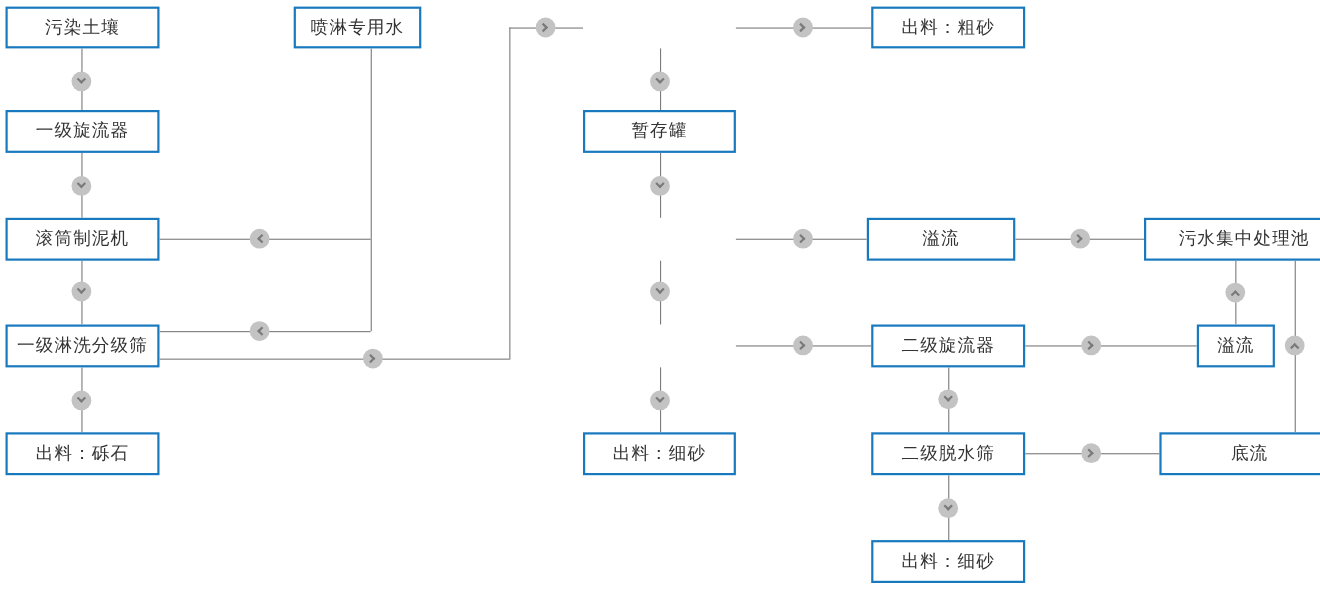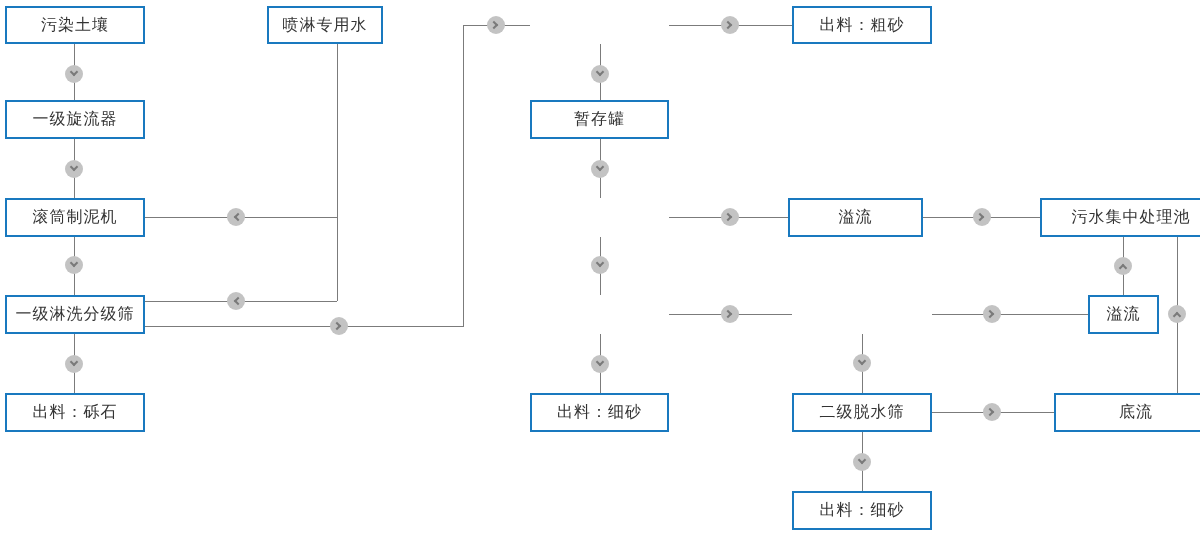--- a/index.html
+++ b/index.html
@@ -147,20 +147,23 @@
     </div>
   <div class="node" style="left:530px;top:100px;width:139px;height:39px">
       <span>暂存罐</span>
     </div>
   <div class="node" style="left:788px;top:198px;width:135px;height:39px">
       <span>溢流</span>
     </div>
   <div class="node" style="left:1040px;top:198px;width:182px;height:39px">
       <span>污水集中处理池</span>
     </div>
+  <div class="node" style="left:792px;top:295px;width:140px;height:39px">
+      <span>二级旋流器</span>
+    </div>
   <div class="node" style="left:1088px;top:295px;width:71px;height:39px">
       <span>溢流</span>
     </div>
   <div class="node" style="left:530px;top:393px;width:139px;height:39px">
       <span>出料：细砂</span>
     </div>
   <div class="node" style="left:792px;top:393px;width:140px;height:39px">
       <span>二级脱水筛</span>
     </div>
   <div class="node" style="left:1054px;top:393px;width:164px;height:39px">

